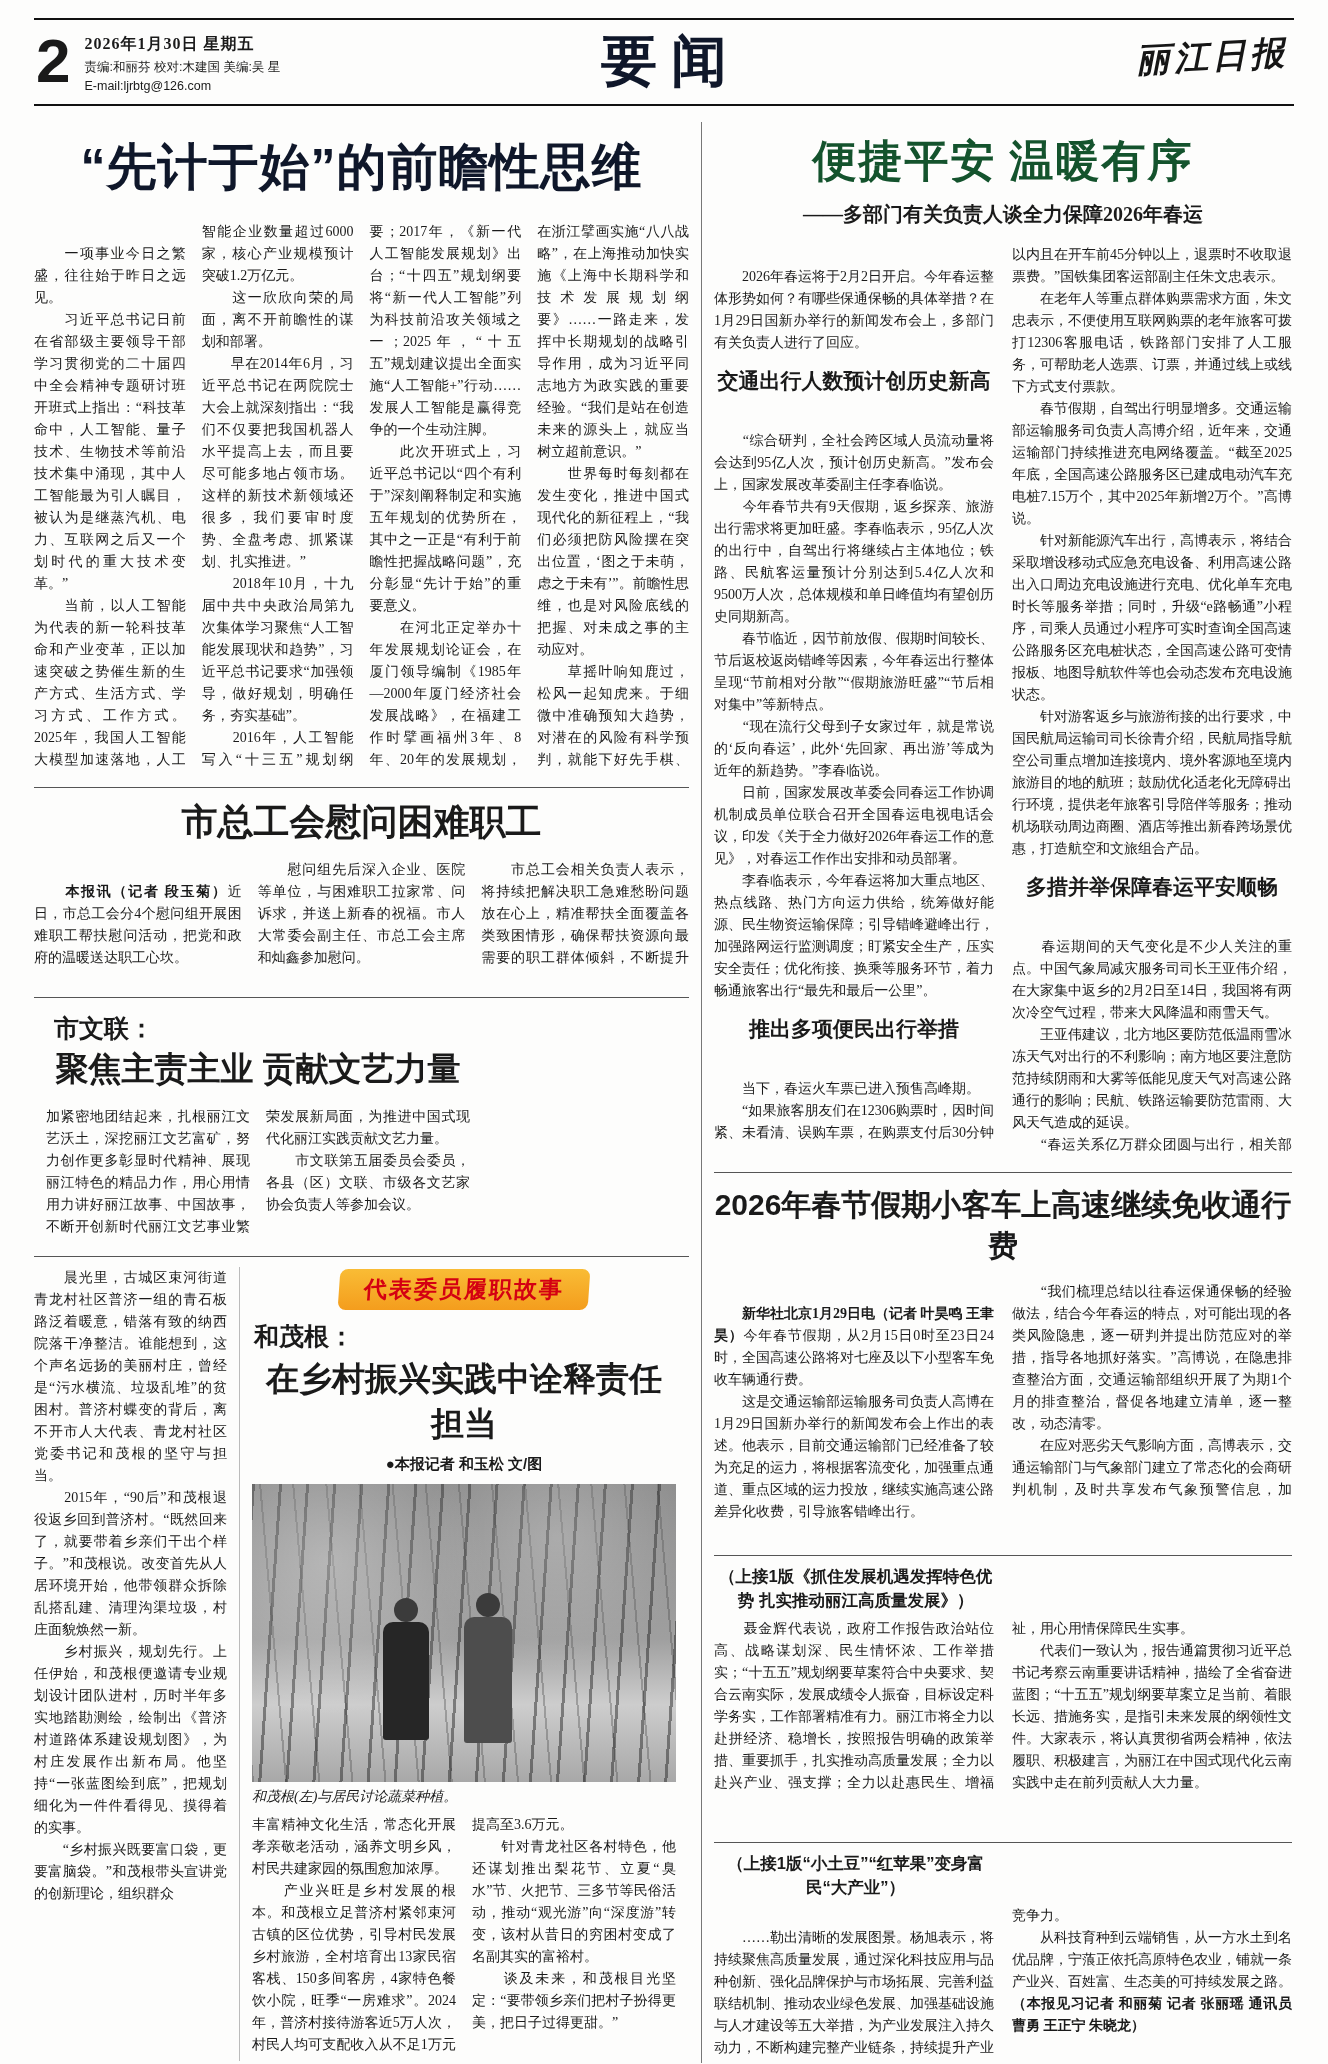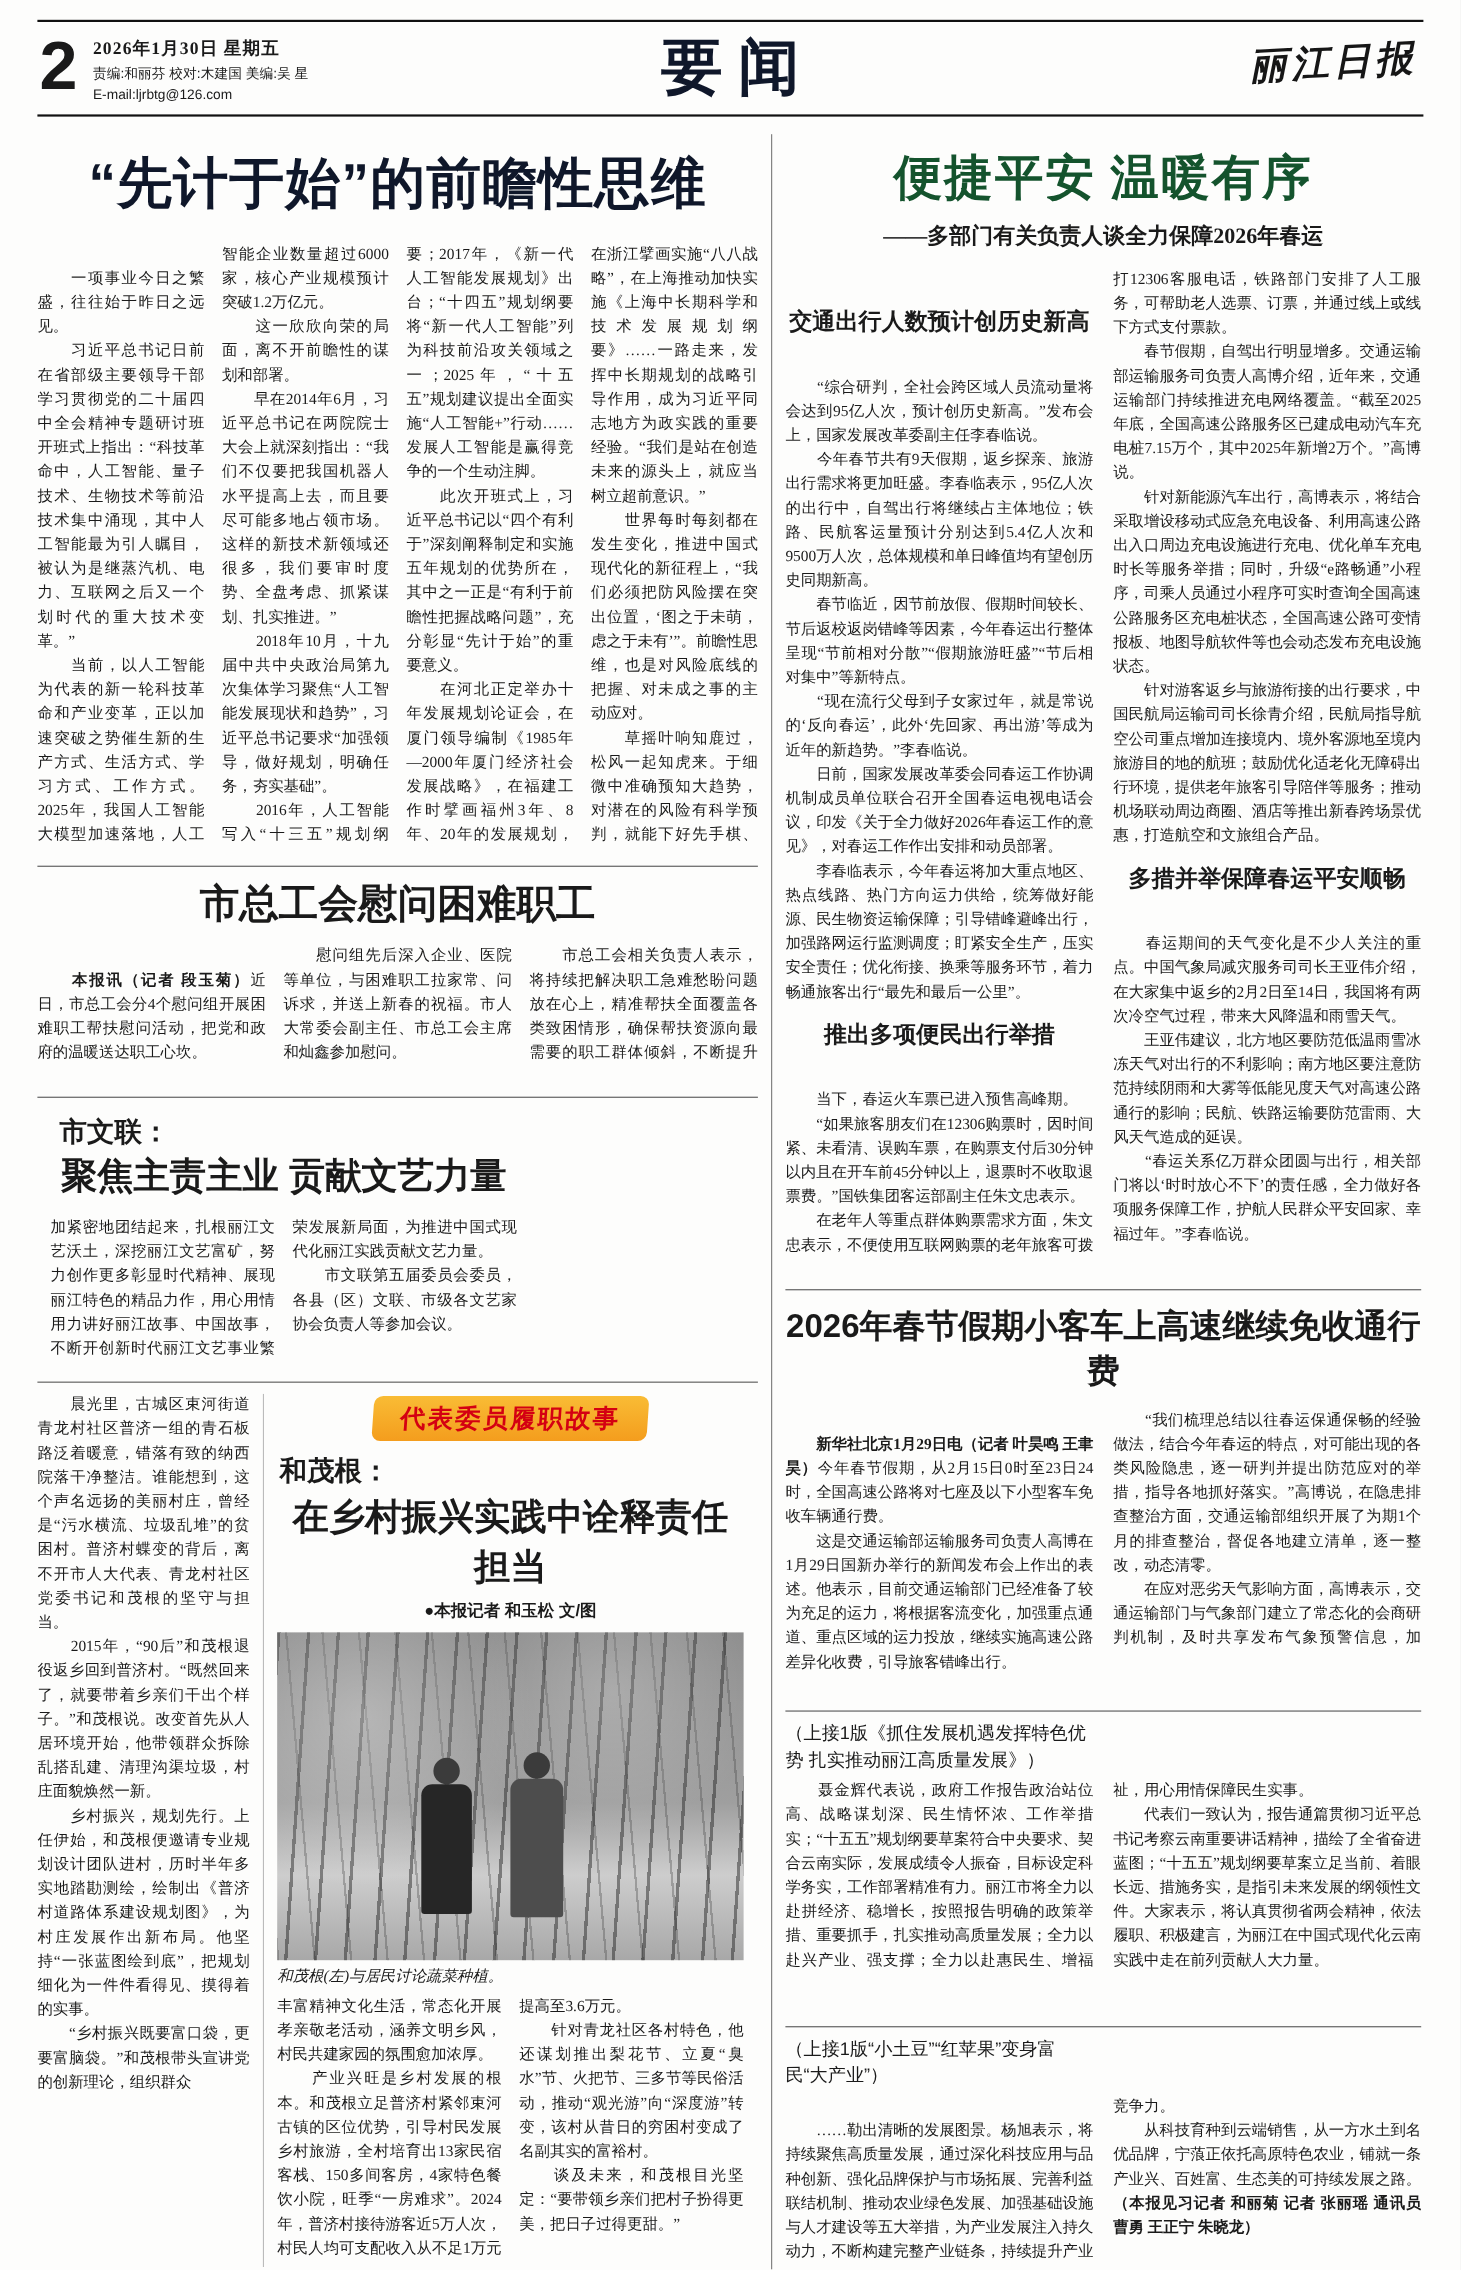--- a/index.html
+++ b/index.html
@@ -79,22 +79,22 @@
   .cy-title { font-weight:900; font-size:44px; text-align:center; letter-spacing:2px;
     margin:14px 0 10px 0; color:#14532d; }
   .cy-sub { font-weight:bold; font-size:20px; text-align:center; margin-bottom:16px; }
   .cy-body { columns:2; column-gap:18px; height:918px; overflow:hidden; }
   .sub-head { font-family:"Liberation Sans",sans-serif; font-weight:bold; font-size:21px;
     text-align:center; margin:16px 0; break-inside:avoid; }
   .toll-title { font-family:"Liberation Sans",sans-serif; font-weight:900; font-size:30px;
     text-align:center; margin:12px 0 14px 0; }
   .toll-body { columns:2; column-gap:18px; height:262px; overflow:hidden; }
   .jump { border-top:1px solid #555; margin-top:12px; padding-top:8px; }
-  .jump-head { font-family:"Liberation Sans",sans-serif; font-weight:normal; font-size:16.5px;
-    line-height:24px; margin-bottom:6px; width:49%; }
+  .jump-head { font-family:"Liberation Sans",sans-serif; font-weight:bold; font-size:16.5px;
+    line-height:24px; margin-bottom:6px; width:49%;text-align:center; }
   .jump-body { columns:2; column-gap:18px; overflow:hidden; }
   .jump1-body { height:212px; }
   .jump2-body { height:158px; }
   .sig { font-weight:bold; }
 </style>
 </head>
 <body>
 
 <div class="page">
 
@@ -181,20 +181,21 @@
     </div>
 
     <div class="vrule"></div>
 
     <div class="colR">
 
       <div>
         <div class="cy-title">便捷平安  温暖有序</div>
         <div class="cy-sub">——多部门有关负责人谈全力保障2026年春运</div>
         <div class="cy-body body-txt">
+          <span>　　2026年春运将于2月2日开启。今年春运整体形势如何？有哪些保通保畅的具体举措？在1月29日国新办举行的新闻发布会上，多部门有关负责人进行了回应。</span>
           <div class="sub-head">交通出行人数预计创历史新高</div>
           <span>　　“综合研判，全社会跨区域人员流动量将会达到95亿人次，预计创历史新高。”发布会上，国家发展改革委副主任李春临说。
 　　今年春节共有9天假期，返乡探亲、旅游出行需求将更加旺盛。李春临表示，95亿人次的出行中，自驾出行将继续占主体地位；铁路、民航客运量预计分别达到5.4亿人次和9500万人次，总体规模和单日峰值均有望创历史同期新高。
 　　春节临近，因节前放假、假期时间较长、节后返校返岗错峰等因素，今年春运出行整体呈现“节前相对分散”“假期旅游旺盛”“节后相对集中”等新特点。
 　　“现在流行父母到子女家过年，就是常说的‘反向春运’，此外‘先回家、再出游’等成为近年的新趋势。”李春临说。
 　　日前，国家发展改革委会同春运工作协调机制成员单位联合召开全国春运电视电话会议，印发《关于全力做好2026年春运工作的意见》，对春运工作作出安排和动员部署。
 　　李春临表示，今年春运将加大重点地区、热点线路、热门方向运力供给，统筹做好能源、民生物资运输保障；引导错峰避峰出行，加强路网运行监测调度；盯紧安全生产，压实安全责任；优化衔接、换乘等服务环节，着力畅通旅客出行“最先和最后一公里”。</span>
           <div class="sub-head">推出多项便民出行举措</div>
           <span>　　当下，春运火车票已进入预售高峰期。
 　　“如果旅客朋友们在12306购票时，因时间紧、未看清、误购车票，在购票支付后30分钟以内且在开车前45分钟以上，退票时不收取退票费。”国铁集团客运部副主任朱文忠表示。

